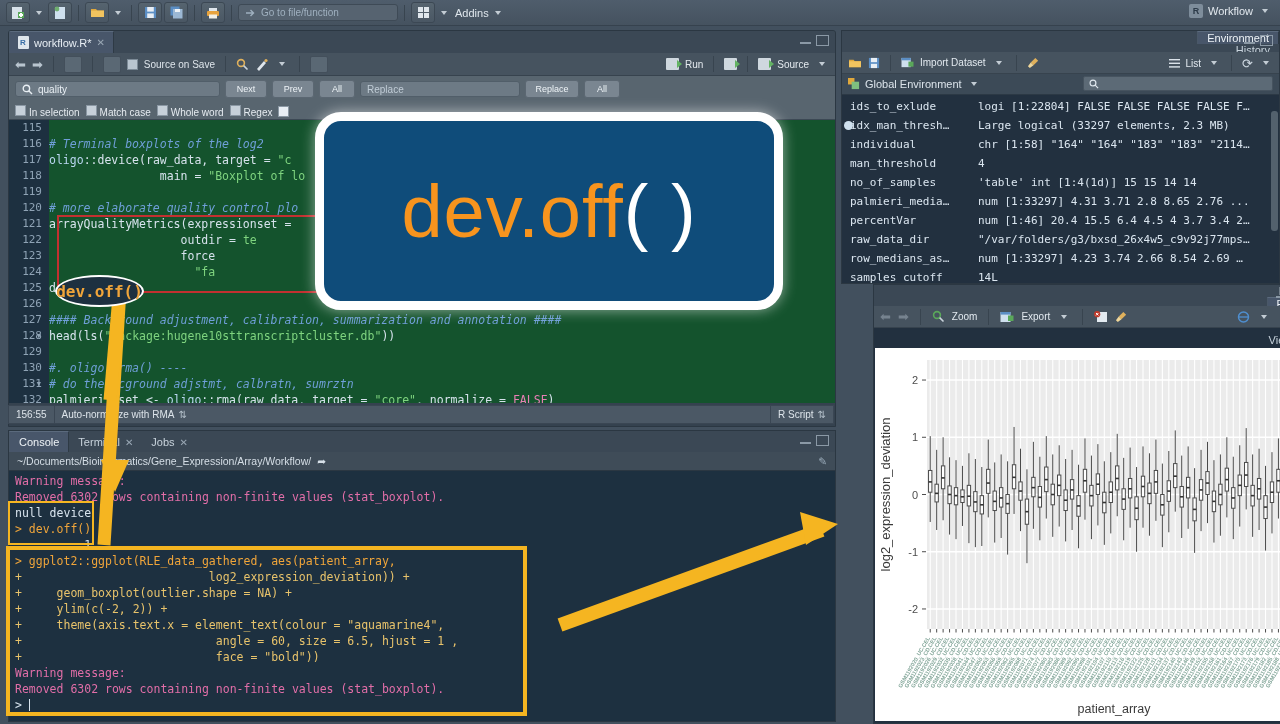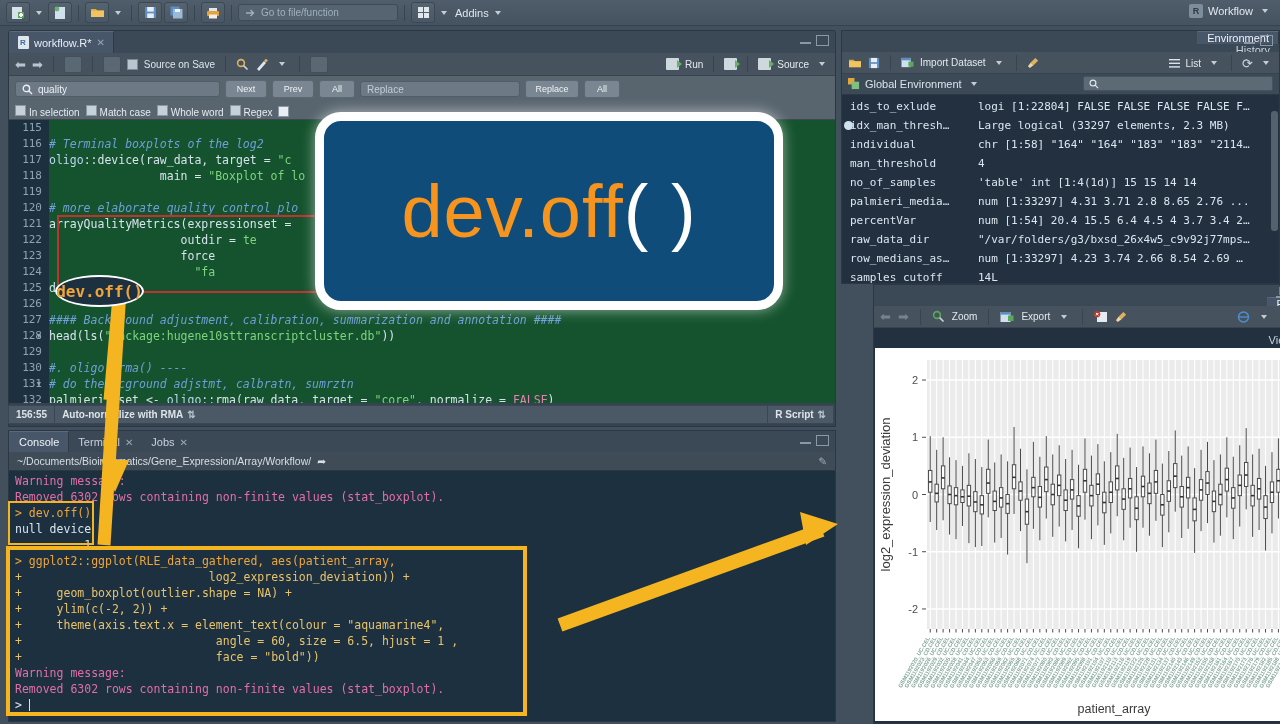--- a/index.html
+++ b/index.html
@@ -70,21 +70,21 @@
     font-family:"DejaVu Sans Mono",monospace;color:#d6e2ec;}
   .cmt{color:#6f9fd8;font-style:italic;}
   .str{color:#7fd47f;}
   .fn{color:#d8e4ee;}
   .kw{color:#e87fb5;}
   .ns{color:#b9d6f0;}
   .gl{color:#d8e4ee;}
 
   .statusbar{position:absolute;left:8px;top:405px;width:826px;height:19px;
     background:#4b5865;border:1px solid #3a4653;display:flex;align-items:center;
-    font-size:10px;color:#dde4ea;box-sizing:border-box;font-weight:bold;}
+    font-size:10px;color:#dde4ea;box-sizing:border-box;}
   .sbcell{padding:0 7px;border-right:1px solid #3a4653;height:100%;display:flex;align-items:center;}
   .sbright{margin-left:auto;padding:0 7px;border-left:1px solid #3a4653;height:100%;display:flex;align-items:center;}
 
   
   .console{position:absolute;left:8px;top:430px;width:826px;height:290px;
     background:#1d3040;border:1px solid #2b3742;overflow:hidden;}
   .ctabs{height:21px;background:#3b4855;display:flex;align-items:flex-end;position:relative;}
   .ctab{height:20px;display:flex;align-items:center;gap:5px;padding:0 9px;font-size:11px;color:#c8d3dc;}
   .ctab.act{background:#48566a;color:#eef3f7;border-top:1px solid #5b6a7d;
     border-left:1px solid #4a5868;border-right:1px solid #2e3a45;}
@@ -376,22 +376,22 @@
       </div>
     </div>
     <div class="cpath">
       <span>~/Documents/Bioinformatics/Gene_Expression/Array/Workflow/</span>
       <span style="color:#d7e0e8">➦</span>
       <span style="margin-left:auto;color:#9fb0bf">✎</span>
     </div>
     <div class="cbody" id="consolebody">
         <div class="cl warn">Warning message:</div>
         <div class="cl warn">Removed 6302 rows containing non-finite values (stat_boxplot).</div>
+        <div class="cl cl">null device </div>
         <div class="cl cmd">&gt; dev.off()</div>
-        <div class="cl cl">null device </div>
         <div class="cl cl">          1 </div>
         <div class="cl ggl">&gt; ggplot2::ggplot(RLE_data_gathered, aes(patient_array,</div>
         <div class="cl plus">+                           log2_expression_deviation)) +</div>
         <div class="cl plus">+     geom_boxplot(outlier.shape = NA) +</div>
         <div class="cl plus">+     ylim(c(-2, 2)) +</div>
         <div class="cl plus">+     theme(axis.text.x = element_text(colour = "aquamarine4",</div>
         <div class="cl plus">+                            angle = 60, size = 6.5, hjust = 1 ,</div>
         <div class="cl plus">+                            face = "bold"))</div>
         <div class="cl warn">Warning message:</div>
         <div class="cl warn">Removed 6302 rows containing non-finite values (stat_boxplot).</div>
@@ -481,21 +481,21 @@
         <div class="erow">
           <span class="ename">no_of_samples</span>
           <span class="eval">'table' int [1:4(1d)] 15 15 14 14</span>
         </div>
         <div class="erow">
           <span class="ename">palmieri_media…</span>
           <span class="eval">num [1:33297] 4.31 3.71 2.8 8.65 2.76 ...</span>
         </div>
         <div class="erow">
           <span class="ename">percentVar</span>
-          <span class="eval">num [1:54] 20.4 15.5 6.4 4.5 4 3.7 3.4 2…</span>
+          <span class="eval">num [1:46] 20.4 15.5 6.4 4.5 4 3.7 3.4 2…</span>
         </div>
         <div class="erow">
           <span class="ename">raw_data_dir</span>
           <span class="eval">"/var/folders/g3/bxsd_26x4w5_c9v92j77mps…</span>
         </div>
         <div class="erow">
           <span class="ename">row_medians_as…</span>
           <span class="eval">num [1:33297] 4.23 3.74 2.66 8.54 2.69  …</span>
         </div>
         <div class="erow">

